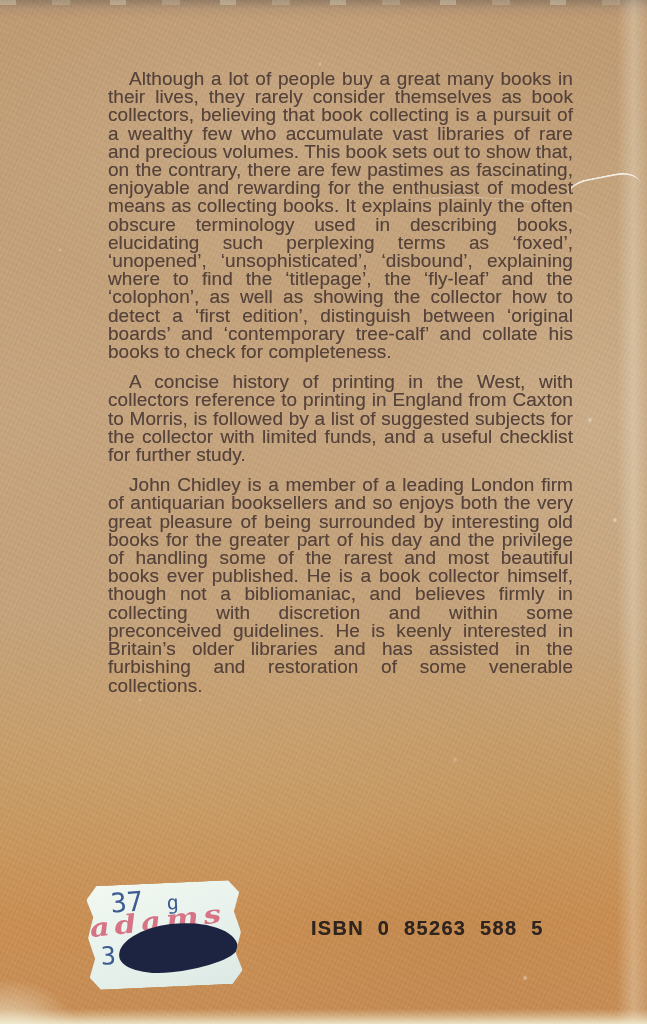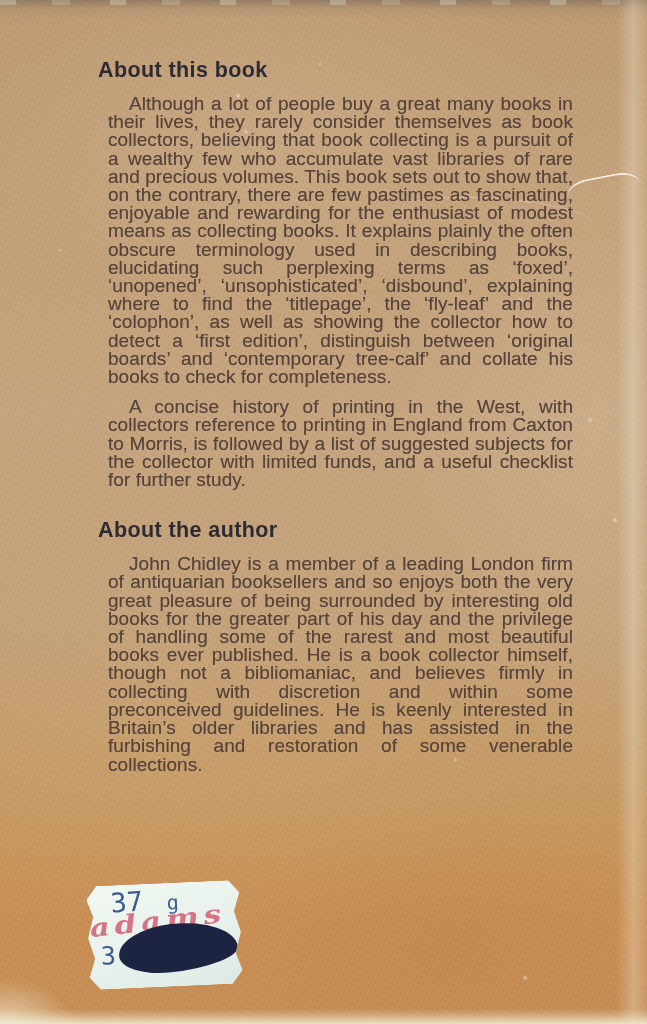--- a/index.html
+++ b/index.html
@@ -176,28 +176,27 @@
   <div class="speckles"></div>
   <div class="top-edge"></div>
   <div class="top-flecks"></div>
   <div class="right-band"></div>
   <div class="bottom-edge"></div>
   <div class="corner-wear"></div>
   <div class="scratch-1"></div>
   <div class="scratch-2"></div>
 
   <div class="text-block">
-    <h2 class="sec-heading">About this book</h2>
     <p class="body-para">Although a lot of people buy a great many books in their lives, they rarely consider themselves as book collectors, believing that book collecting is a pursuit of a wealthy few who accumulate vast libraries of rare and precious volumes. This book sets out to show that, on the contrary, there are few pastimes as fascinating, enjoyable and rewarding for the enthusiast of modest means as collecting books. It explains plainly the often obscure terminology used in describing books, elucidating such perplexing terms as ‘foxed’, ‘unopened’, ‘unsophisticated’, ‘disbound’, explaining where to find the ‘titlepage’, the ‘fly-leaf’ and the ‘colophon’, as well as showing the collector how to detect a ‘first edition’, distinguish between ‘original boards’ and ‘contemporary tree-calf’ and collate his books to check for completeness.</p>
     <p class="body-para">A concise history of printing in the West, with collectors reference to printing in England from Caxton to Morris, is followed by a list of suggested subjects for the collector with limited funds, and a useful checklist for further study.</p>
-    <h2 class="sec-heading second">About the author</h2>
     <p class="body-para">John Chidley is a member of a leading London firm of antiquarian booksellers and so enjoys both the very great pleasure of being surrounded by interesting old books for the greater part of his day and the privilege of handling some of the rarest and most beautiful books ever published. He is a book collector himself, though not a bibliomaniac, and believes firmly in collecting with discretion and within some preconceived guidelines. He is keenly interested in Britain’s older libraries and has assisted in the furbishing and restoration of some venerable collections.</p>
   </div>
 
   <span class="partial-price">et)</span>
+  <span class="isbn">ISBN 0 85263 588 5</span>
 
   <div class="sticker">
     <span class="w-val">37</span>
     <span class="w-unit">g</span>
     <span class="brand">adams</span>
     <div class="marker-blob"></div>
     <span class="code-digit">3</span>
   </div>
 
 </div>

